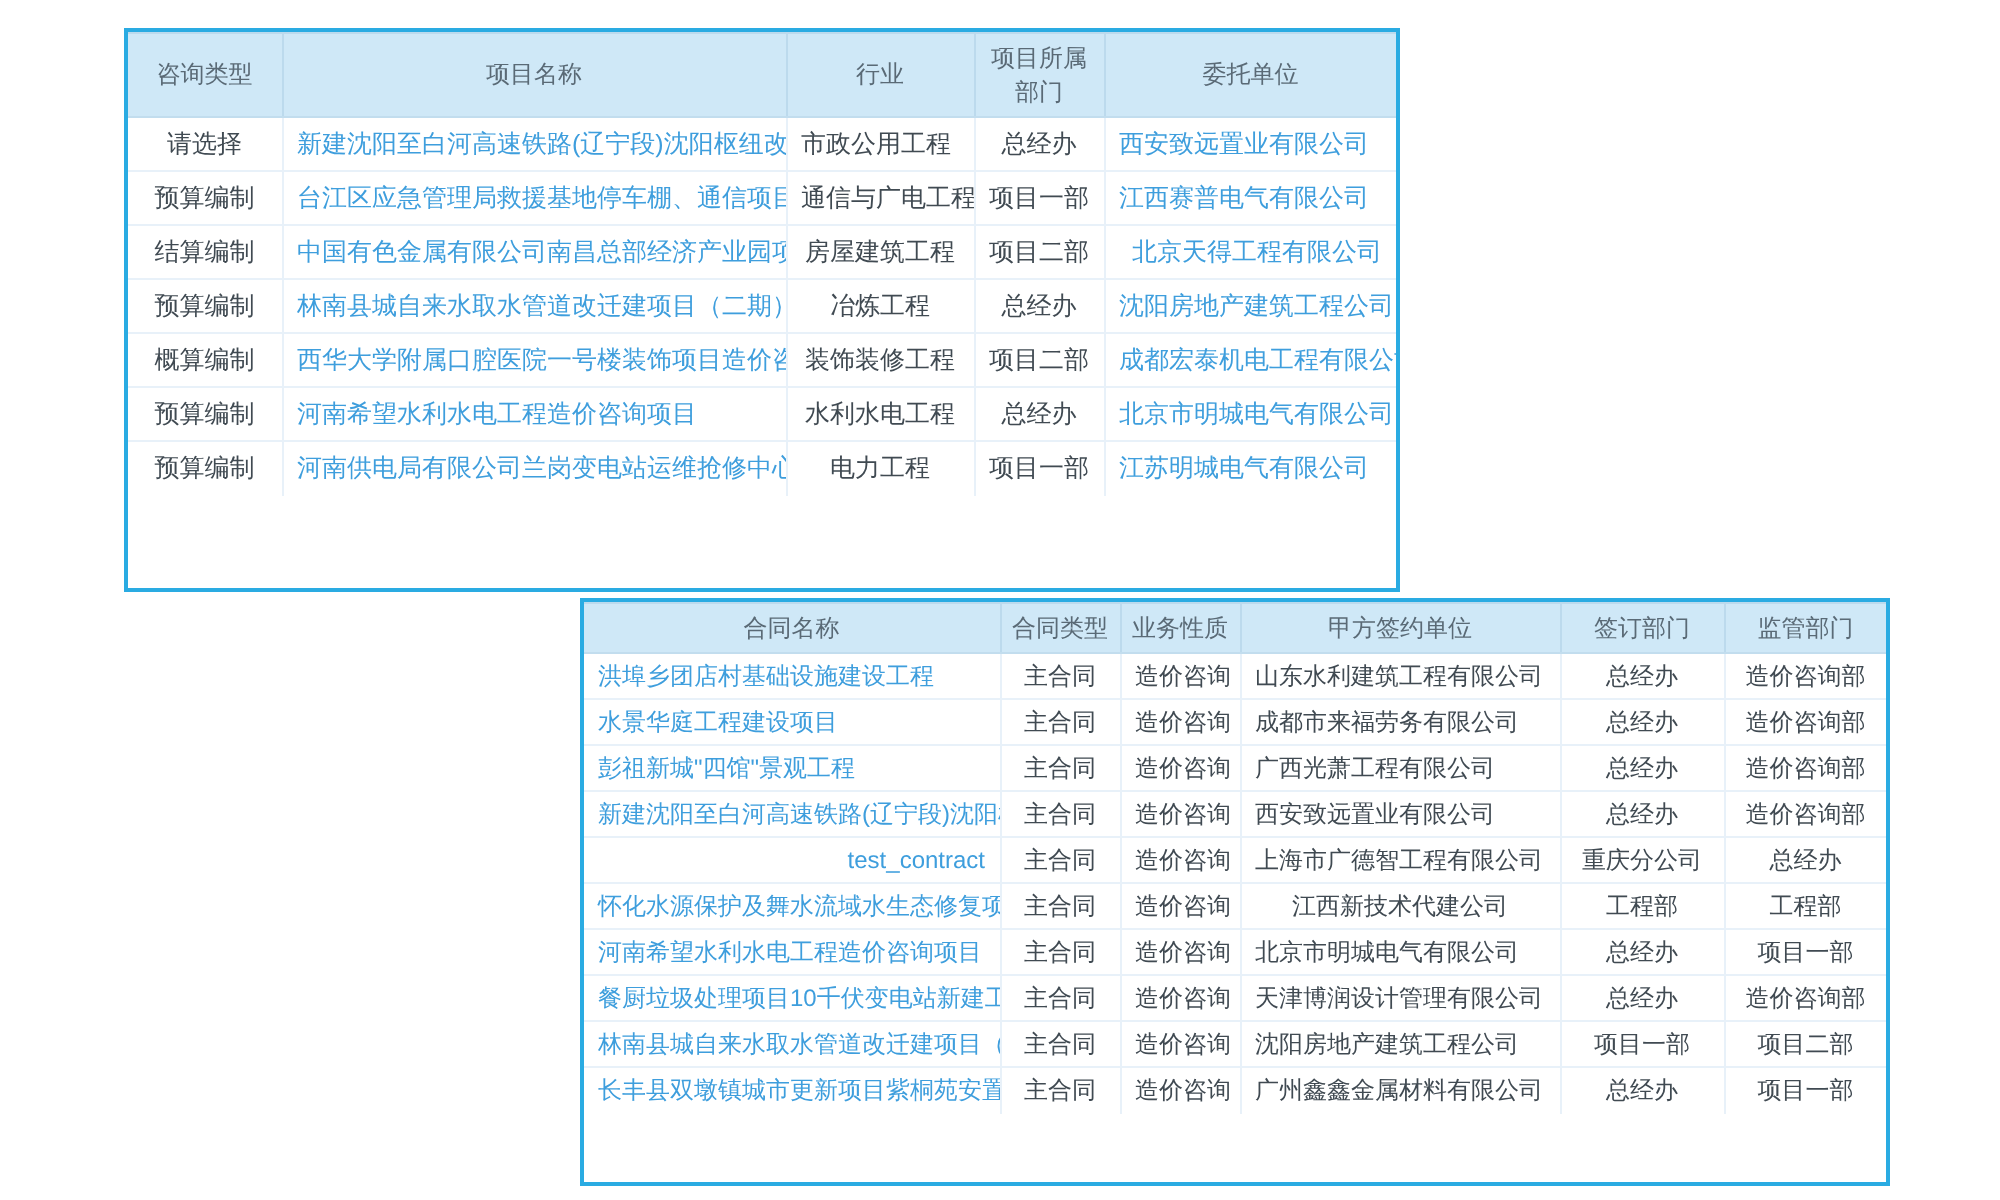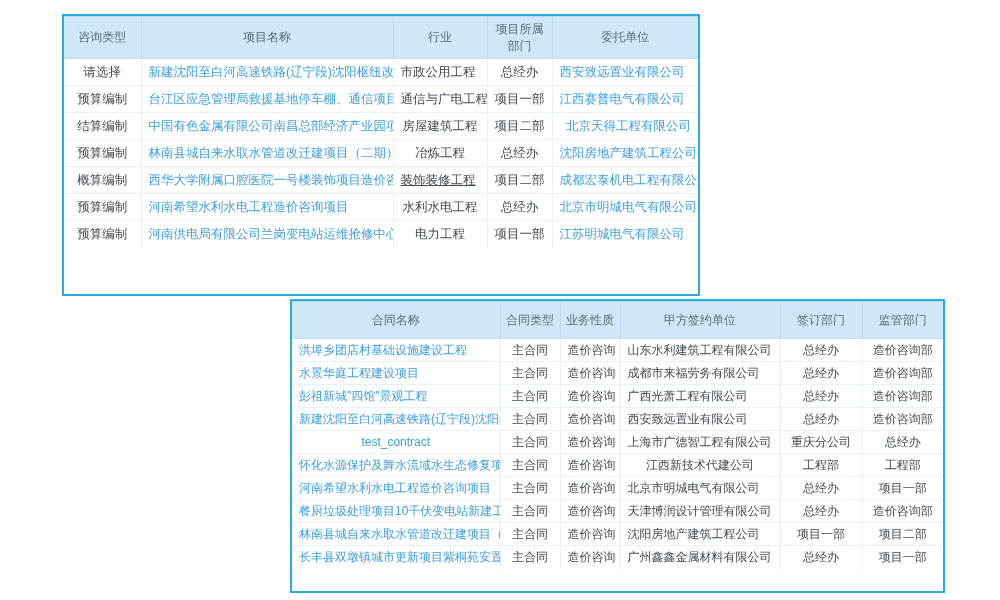--- a/index.html
+++ b/index.html
@@ -14,21 +14,21 @@
   thead th{background:#cfe8f7;color:#5a6a76;font-weight:normal;font-size:12px;
     border:1px solid #bcdaed;border-bottom:1px solid #c2ddee;text-align:center;
     padding:2px 3px;vertical-align:middle;}
   thead th:first-child{border-left:none;} thead th:last-child{border-right:none;}
   tbody td{color:#404a52;font-size:12.5px;border:1px solid #e8f1f9;
     white-space:nowrap;overflow:hidden;padding:0 7px;vertical-align:middle;}
   tbody td:first-child{border-left:none;} tbody td:last-child{border-right:none;}
   tbody tr:last-child td{border-bottom:none;}
   #summary-panel thead tr{height:42px;}
   #summary-panel tbody tr{height:27px;}
-  #contract-panel thead tr{height:37px;}
+  #contract-panel thead tr{height:25px;}
   #contract-panel tbody tr{height:23px;}
   #contract-panel tbody td{font-size:12px;}
   td.link{color:#3e9edd;cursor:pointer;}
 </style>
 </head>
 <body>
 
 <div class="panel" id="summary-panel">
   <table>
     <colgroup>
@@ -72,21 +72,21 @@
         <tr>
           <td style="text-align: center;">预算编制</td>
           <td class="link" style="text-align: left;">林南县城自来水取水管道改迁建项目（二期）</td>
           <td style="text-align: center;">冶炼工程</td>
           <td style="text-align: center;">总经办</td>
           <td class="link" style="text-align: left;">沈阳房地产建筑工程公司</td>
         </tr>
         <tr>
           <td style="text-align: center;">概算编制</td>
           <td class="link" style="text-align: left;">西华大学附属口腔医院一号楼装饰项目造价咨询</td>
-          <td style=" text-decoration: underline;">装饰装修工程</td>
+          <td style="text-align: center;">装饰装修工程</td>
           <td style="text-align: center;">项目二部</td>
           <td class="link" style="text-align: left;">成都宏泰机电工程有限公司</td>
         </tr>
         <tr>
           <td style="text-align: center;">预算编制</td>
           <td class="link" style="text-align: left;">河南希望水利水电工程造价咨询项目</td>
           <td style="text-align: center;">水利水电工程</td>
           <td style="text-align: center;">总经办</td>
           <td class="link" style="text-align: left;">北京市明城电气有限公司</td>
         </tr>
@@ -148,21 +148,21 @@
         </tr>
         <tr>
           <td class="link" style="text-align: left;">新建沈阳至白河高速铁路(辽宁段)沈阳枢纽改建工程</td>
           <td style="text-align: center;">主合同</td>
           <td style="text-align: center;">造价咨询</td>
           <td style="text-align: left;">西安致远置业有限公司</td>
           <td style="text-align: center;">总经办</td>
           <td style="text-align: center;">造价咨询部</td>
         </tr>
         <tr>
-          <td class="link" style="text-align: center;">test_contract</td>
+          <td class="link" style="text-align: right;">test_contract</td>
           <td style="text-align: center;">主合同</td>
           <td style="text-align: center;">造价咨询</td>
           <td style="text-align: left;">上海市广德智工程有限公司</td>
           <td style="text-align: center;">重庆分公司</td>
           <td style="text-align: center;">总经办</td>
         </tr>
         <tr>
           <td class="link" style="text-align: left;">怀化水源保护及舞水流域水生态修复项目合同</td>
           <td style="text-align: center;">主合同</td>
           <td style="text-align: center;">造价咨询</td>

